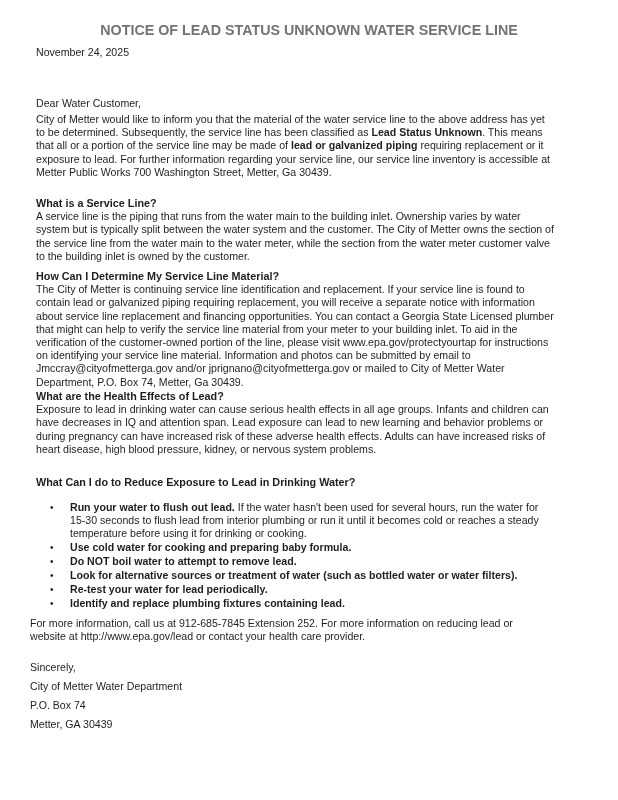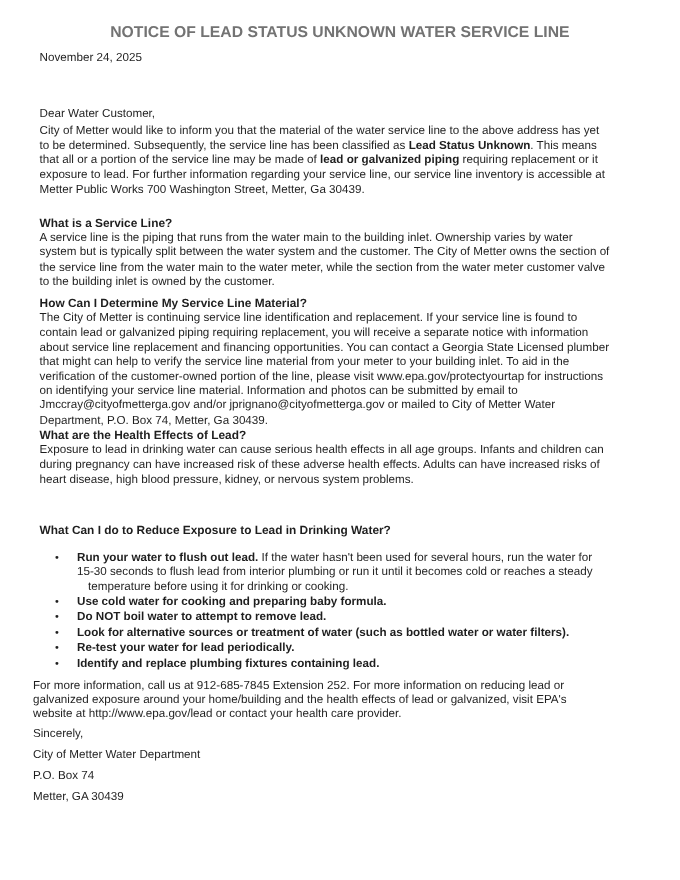--- a/index.html
+++ b/index.html
@@ -50,49 +50,49 @@
     <p>that might can help to verify the service line material from your meter to your building inlet. To aid in the</p>
     <p>verification of the customer-owned portion of the line, please visit www.epa.gov/protectyourtap for instructions</p>
     <p>on identifying your service line material. Information and photos can be submitted by email to</p>
     <p>Jmccray@cityofmetterga.gov and/or jprignano@cityofmetterga.gov or mailed to City of Metter Water</p>
     <p>Department, P.O. Box 74, Metter, Ga 30439.</p>
   </div>
 
   <div class="blk" style="top:390px;">
     <p class="h">What are the Health Effects of Lead?</p>
     <p>Exposure to lead in drinking water can cause serious health effects in all age groups. Infants and children can</p>
+    <p>have decreases in IQ and attention span. Lead exposure can lead to new learning and behavior problems or</p>
     <p>during pregnancy can have increased risk of these adverse health effects. Adults can have increased risks of</p>
     <p>heart disease, high blood pressure, kidney, or nervous system problems.</p>
   </div>
 
   <div class="line h" style="left:36px; top:476px;">What Can I do to Reduce Exposure to Lead in Drinking Water?</div>
 
   <div class="bullet" style="left:50px; top:502px;">•</div>
   <div class="line" style="left:70px; top:501px;"><span class="b">Run your water to flush out lead.</span><span>  If the water hasn't been used for several hours, run the water for</span></div>
   <div class="line" style="left:70px; top:514px;">15-30 seconds to flush lead from interior plumbing or run it until it becomes cold or reaches a steady</div>
-  <div class="line" style="left:80px; top:527px;">temperature before using it for drinking or cooking.</div>
+  <div class="line" style="left:70px; top:527px;">temperature before using it for drinking or cooking.</div>
 
   <div class="bullet" style="left:50px; top:542px;">•</div>
   <div class="line b" style="left:70px; top:541px;">Use cold water for cooking and preparing baby formula.</div>
 
   <div class="bullet" style="left:50px; top:556px;">•</div>
   <div class="line b" style="left:70px; top:555px;">Do NOT boil water to attempt to remove lead.</div>
 
   <div class="bullet" style="left:50px; top:570px;">•</div>
   <div class="line b" style="left:70px; top:569px;">Look for alternative sources or treatment of water (such as bottled water or water filters).</div>
 
   <div class="bullet" style="left:50px; top:584px;">•</div>
   <div class="line b" style="left:70px; top:583px;">Re-test your water for lead periodically.</div>
 
   <div class="bullet" style="left:50px; top:598px;">•</div>
   <div class="line b" style="left:70px; top:597px;">Identify and replace plumbing fixtures containing lead.</div>
 
   <div class="blk" style="top:617px; left:30px;">
     <p>For more information, call us at 912-685-7845 Extension 252. For more information on reducing lead or</p>
-    <p>galvanized exposure around your home/building and the health effects of lead or galvanized, visit EPA's</p>
     <p>website at http://www.epa.gov/lead or contact your health care provider.</p>
   </div>
 
   <div class="line" style="left:30px; top:661px;">Sincerely,</div>
   <div class="line" style="left:30px; top:680px;text-align:right;">City of Metter Water Department</div>
   <div class="line" style="left:30px; top:699px;">P.O. Box 74</div>
   <div class="line" style="left:30px; top:718px;text-align:right;">Metter, GA 30439</div>
 
 </div>
 

